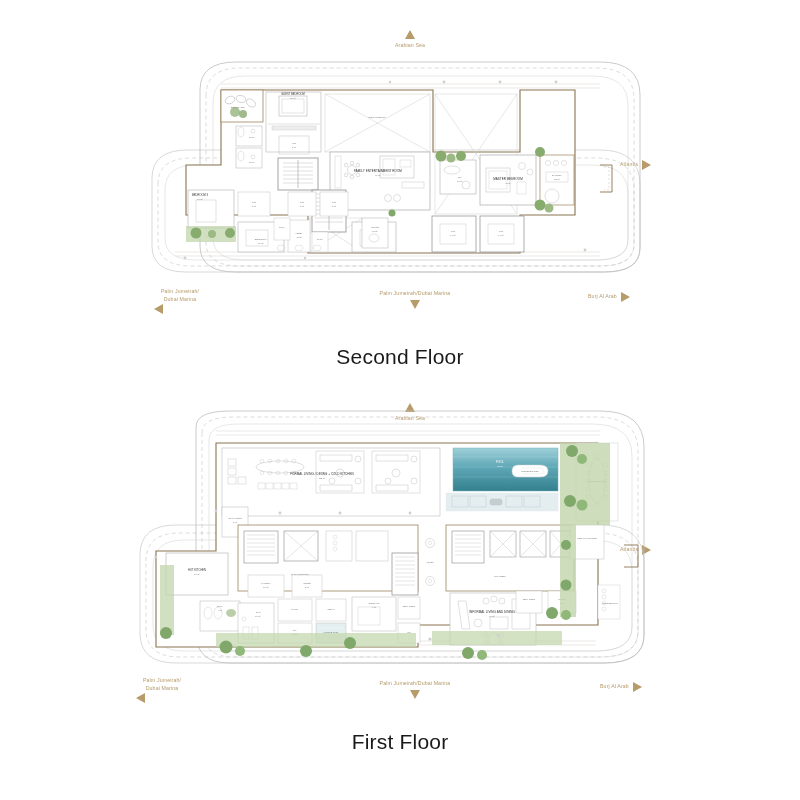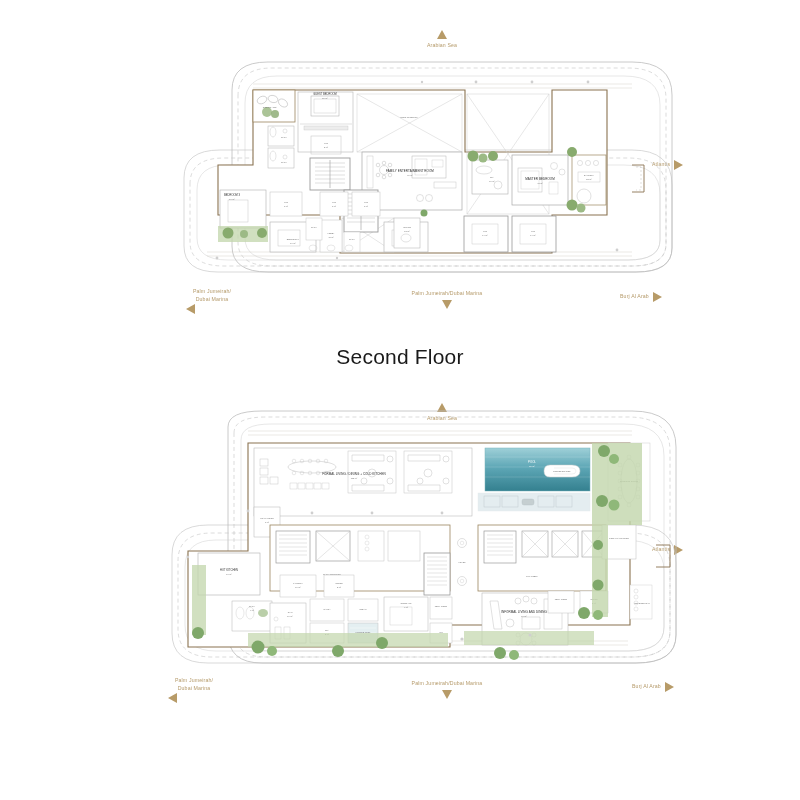--- a/index.html
+++ b/index.html
@@ -3,21 +3,21 @@
 <meta charset="utf-8">
 <style>
   html,body{margin:0;padding:0;background:#ffffff;}
   body{
     width:800px;height:800px;overflow:hidden;position:relative;
     font-family:"Liberation Sans",sans-serif;
     color:#222;
   }
   .page{position:relative;width:800px;height:800px;}
 
-  .floor-block{position:absolute;left:0;width:724px;padding-left:32px;}
+  .floor-block{position:absolute;left:0;width:724px;}
   #floor-second{top:0;height:390px;}
   #floor-first{top:385px;height:415px;}
 
   .plan-stage{position:relative;width:800px;}
   #stage-second{height:330px;}
   #stage-first{height:320px;}
 
   .floor-title{
     position:absolute;left:0;width:800px;text-align:center;
     font-size:21px;font-weight:400;color:#1a1a1a;letter-spacing:.2px;
@@ -723,15 +723,16 @@
           <circle cx="430" cy="254" r="1.6"></circle>
             <circle cx="498" cy="250" r="1.5"></circle>
           <circle cx="156" cy="172" r="1.2"></circle>
         </g>
 
         <g>
           <path d="M624,160 L638,160 L638,182 L624,182" fill="none" stroke="#8a7350" stroke-width="0.9"></path>
         </g>
       </svg>
     </div>
+    <div class="floor-title" id="title-first" style="top:345px;">First Floor</div>
   </div>
 
 </div>
 
 </body></html>

